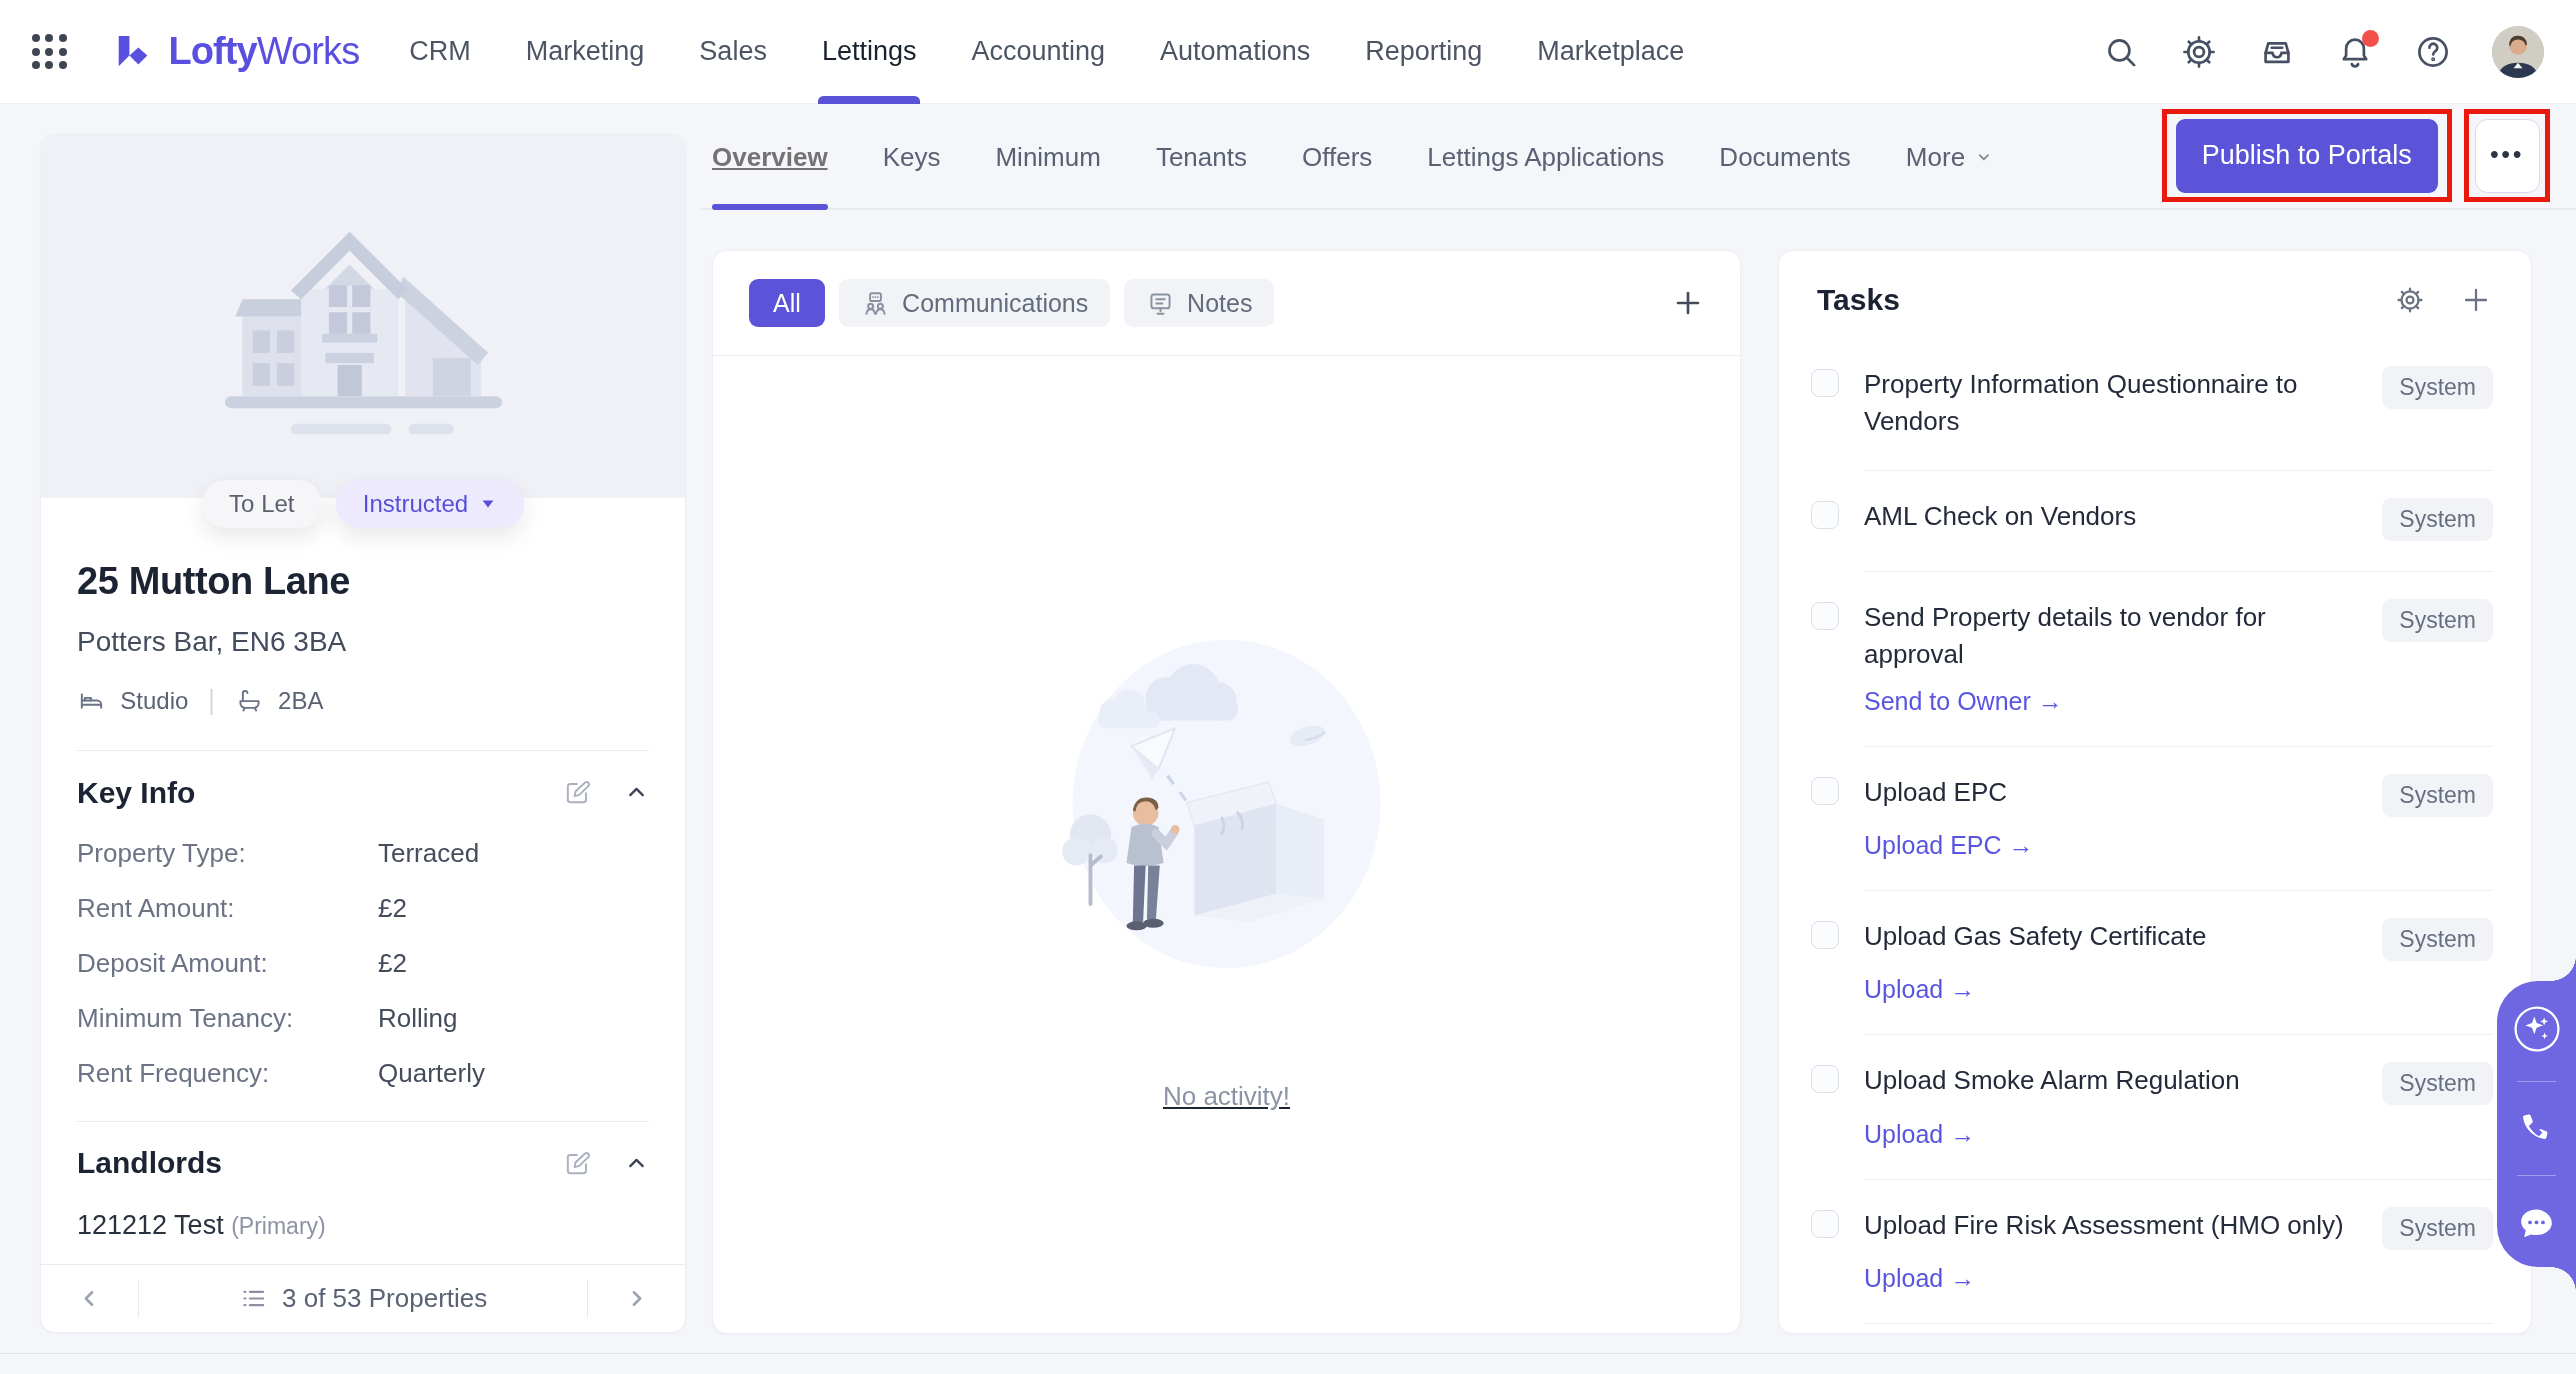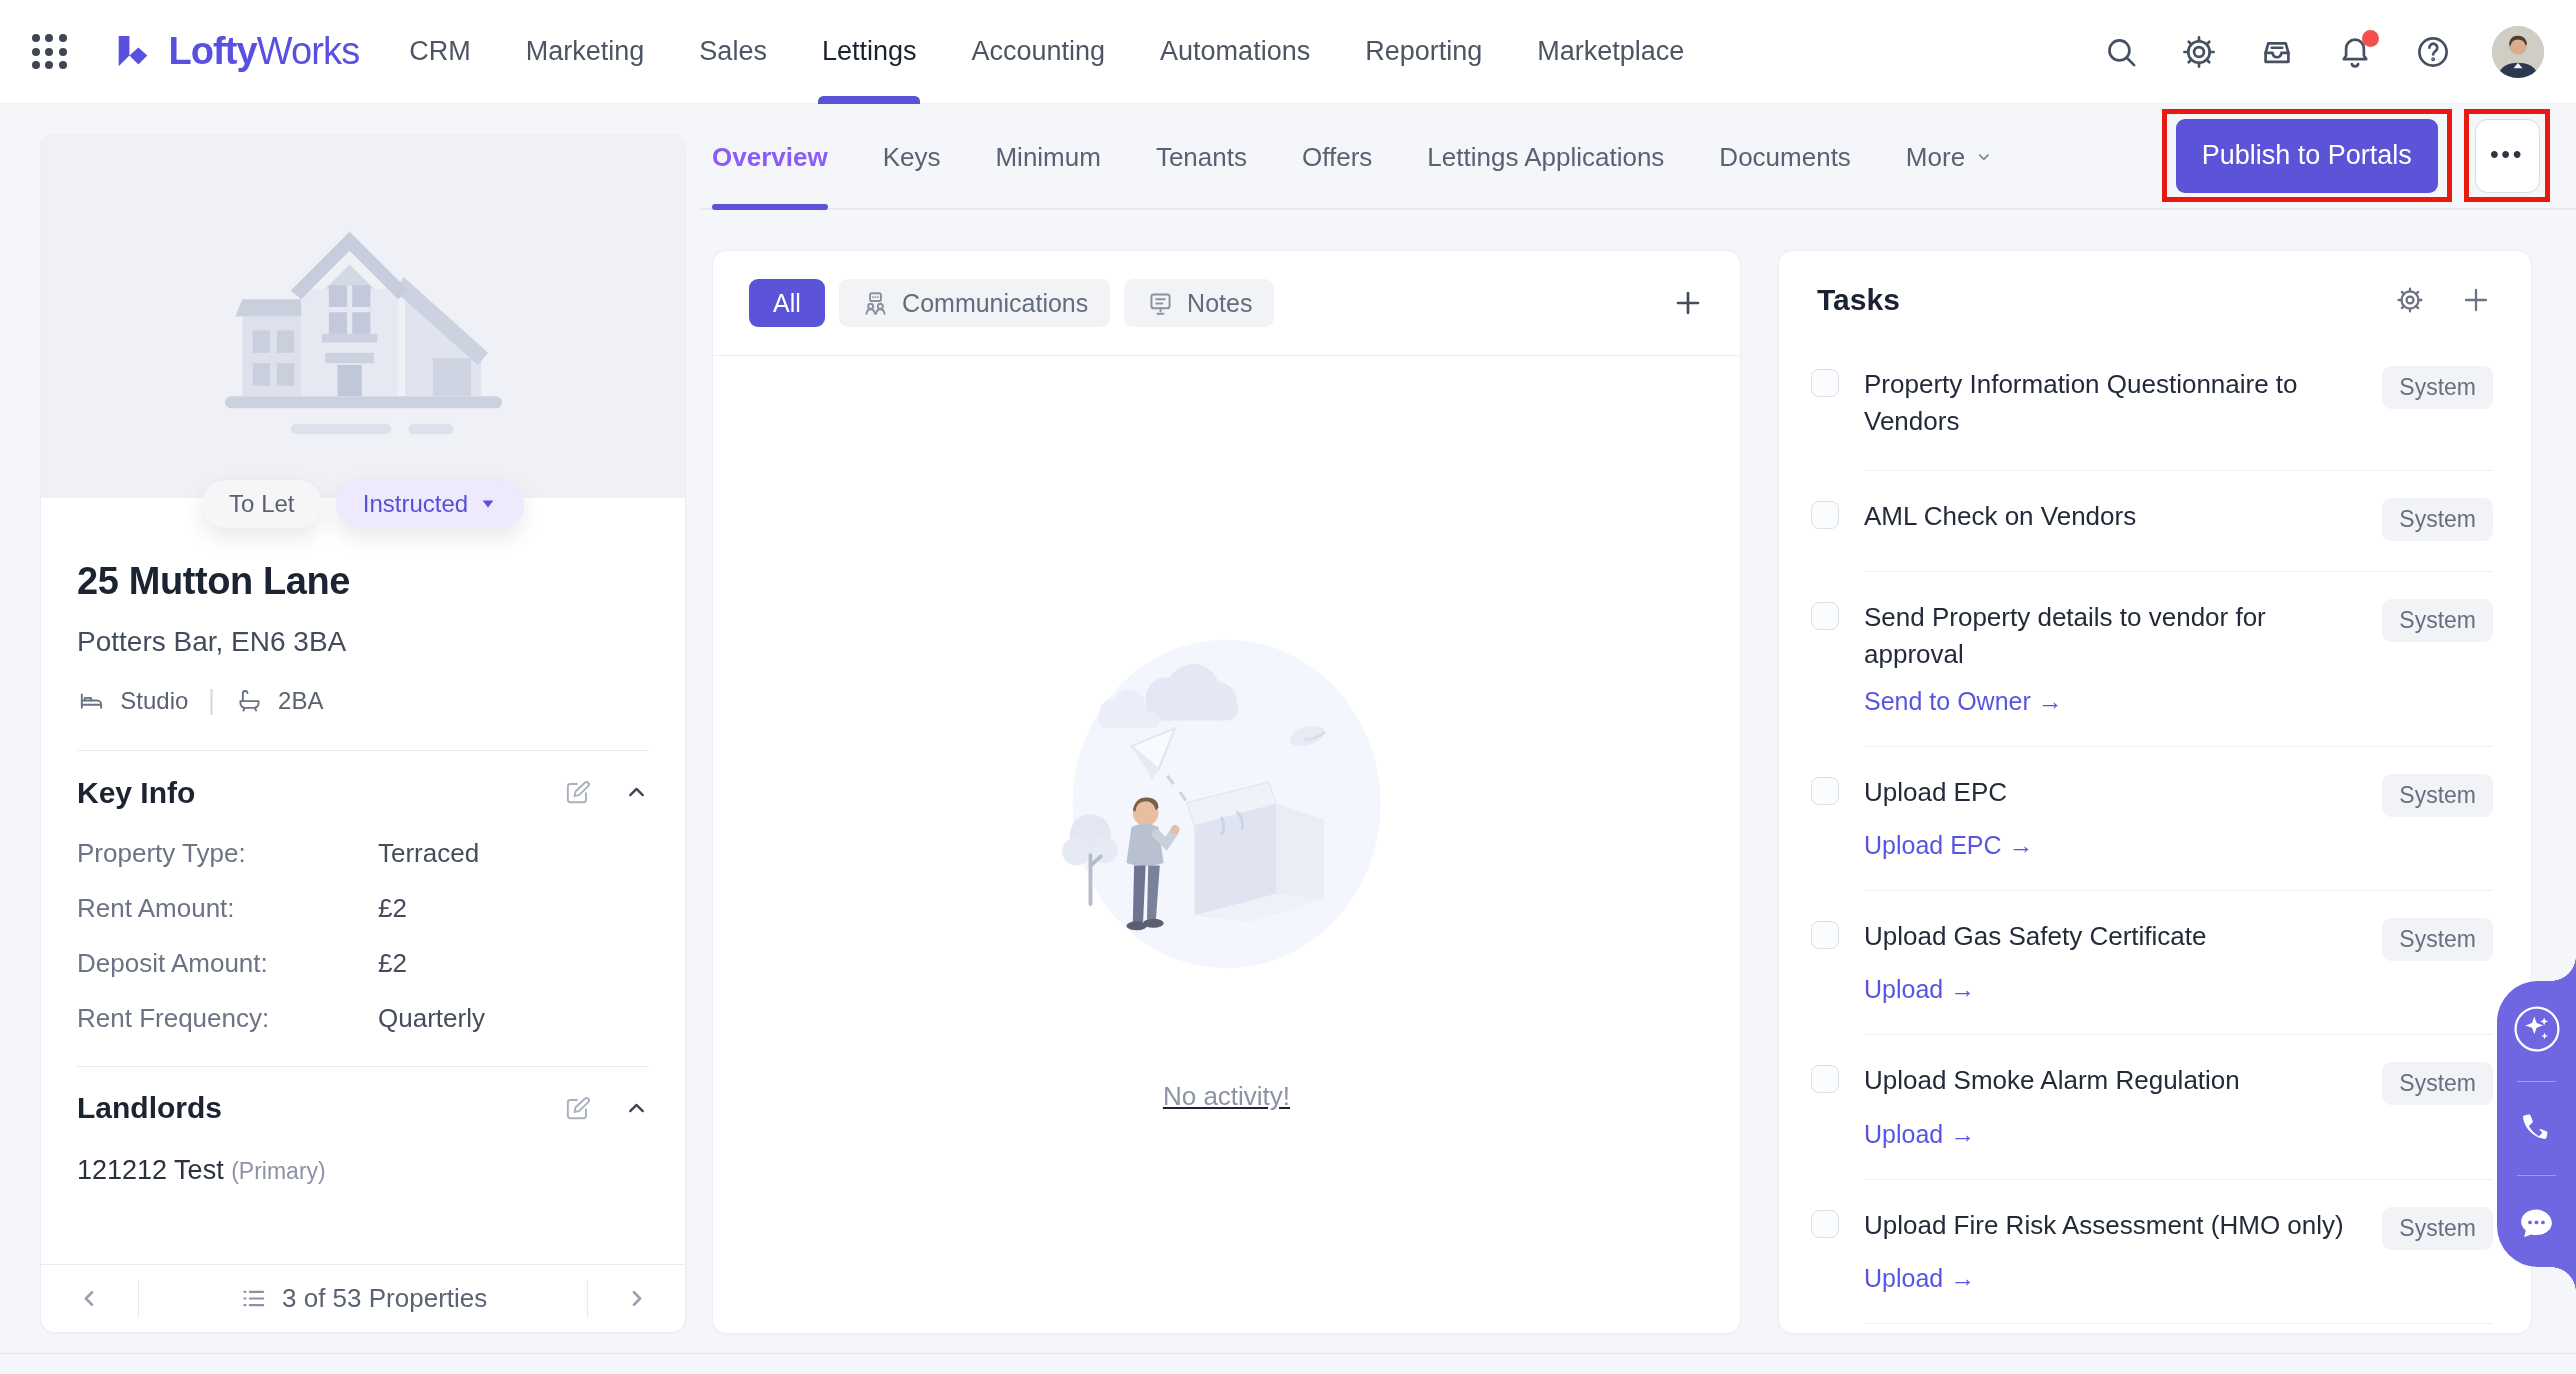--- a/index.html
+++ b/index.html
@@ -23,21 +23,21 @@
   .hicon { width:38px; height:38px; color:#475063; cursor:pointer; position:relative; }
   .hicon svg { width:38px; height:38px; stroke:currentColor; fill:none; stroke-width:1.7; stroke-linecap:round; stroke-linejoin:round; }
   .bell-dot { position:absolute; top:-2.7px; right:-4.5px; width:17px; height:17px; border-radius:50%; background:#f2504b; }
   .avatar { width:52px; height:52px; border-radius:50%; overflow:hidden; background:linear-gradient(#d6d3ca,#b7b4ab); cursor:pointer; }
 
   
   .tabbar { position:absolute; top:104px; left:0; width:2576px; height:106px; }
   .tabbar::after { content:""; position:absolute; left:700px; right:0; bottom:0; height:1.8px; background:#e8eaf0; }
   .tabs { position:absolute; left:712px; top:0; height:106px; display:flex; gap:55px; }
   .tab { font-size:26px; color:#596173; display:flex; align-items:center; gap:9px; height:100%; position:relative; cursor:pointer; white-space:nowrap; }
-  .tab.active { color:#8b5cf6; font-weight:700; }
+  .tab.active { color:#737373; font-weight:700;text-decoration:underline; }
   .tab.active::after { content:""; position:absolute; left:0; right:0; bottom:0; height:6.3px; background:#5a52d7; border-radius:4.5px; z-index:2; }
   .tab svg { width:19.7px; height:19.7px; stroke:#7b8294; fill:none; stroke-width:2; stroke-linecap:round; }
   .action-zone { position:absolute; top:109px; right:26px; display:flex; gap:12.5px; z-index:7; }
   .ann { border:5.4px solid #e9190f; display:flex; align-items:center; justify-content:center; padding:4.5px 9px; }
   .publish-btn { width:262px; height:74px; background:#5b54d9; color:#fff; font-size:27px; border:none; border-radius:9px; display:flex; align-items:center; justify-content:center; cursor:pointer; font-family:Liberation Sans, sans-serif; }
   .more-btn { width:65px; height:74px; background:#fff; border:1.8px solid #d8dbe4; border-radius:12.5px; color:#2e3646; font-size:25px; letter-spacing:2.7px; display:flex; align-items:flex-end; justify-content:center; padding-bottom:23px; cursor:pointer; font-family:inherit; }
 
   
   .card { position:absolute; background:#fff; border:0.9px solid #eceef4; border-radius:14.3px; box-shadow:0 0.9px 2.7px rgba(25,32,56,.03); }
   .left-card  { left:40px;  top:134px; width:646px;  height:1199px; }
@@ -294,20 +294,24 @@
         <span class="info-label">Property Type:</span>
         <span class="info-value">Terraced</span>
       </div>
       <div class="info-row">
         <span class="info-label">Rent Amount:</span>
         <span class="info-value">£2</span>
       </div>
       <div class="info-row">
         <span class="info-label">Deposit Amount:</span>
         <span class="info-value">£2</span>
+      </div>
+      <div class="info-row">
+        <span class="info-label">Minimum Tenancy:</span>
+        <span class="info-value">Rolling</span>
       </div>
       <div class="info-row">
         <span class="info-label">Rent Frequency:</span>
         <span class="info-value">Quarterly</span>
       </div>
     </div>
     <div class="hr" style="margin-top:19.7px;"></div>
     <div class="sect-head">
       <span class="sect-title">Landlords</span>
       <span class="sect-icons">

